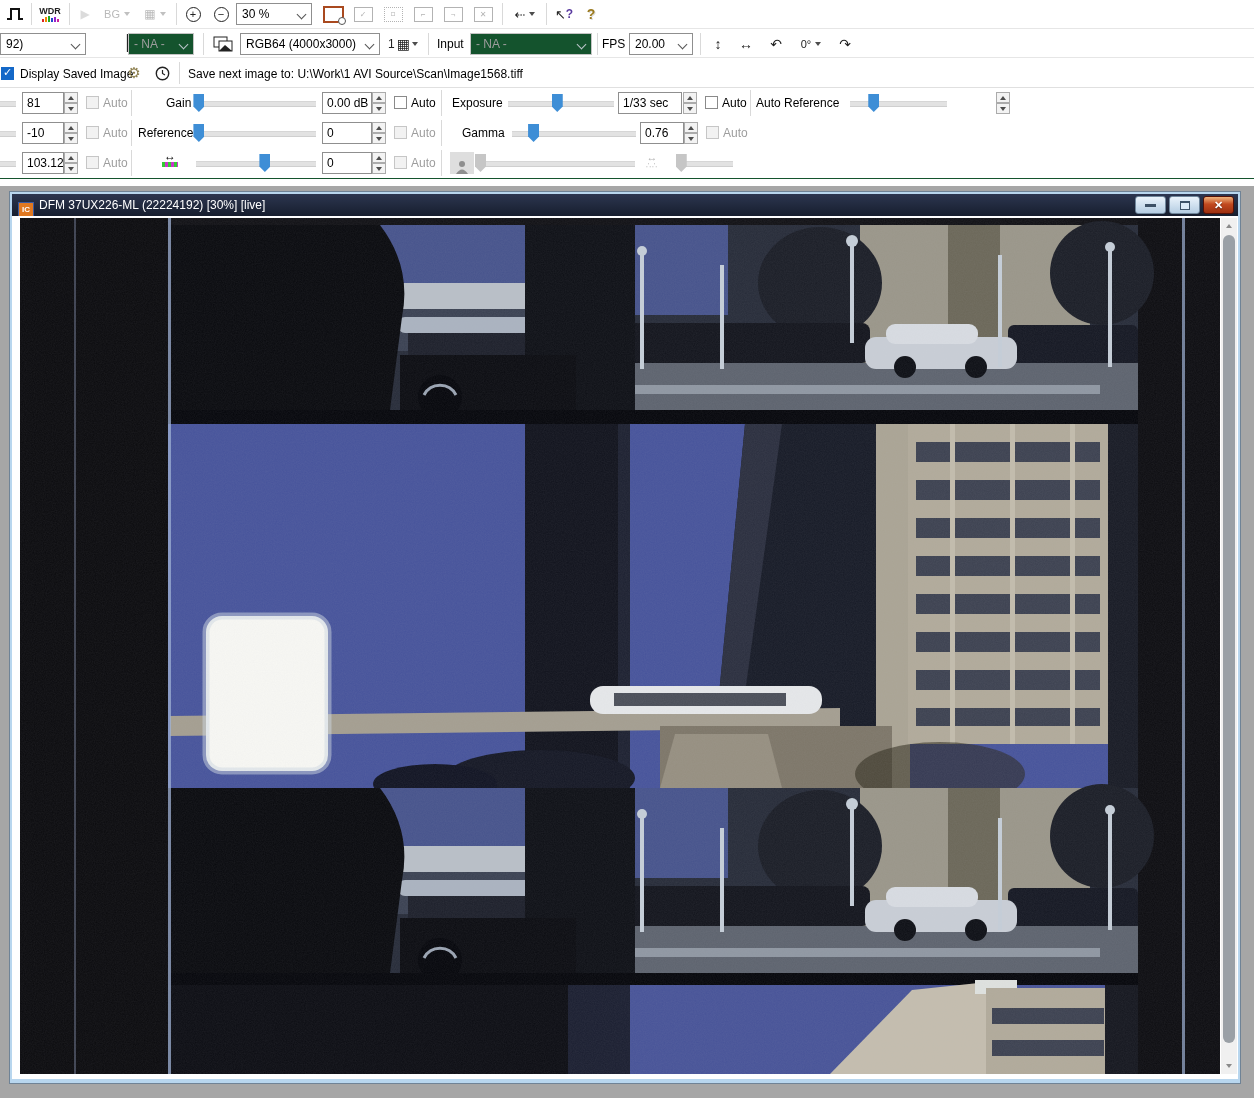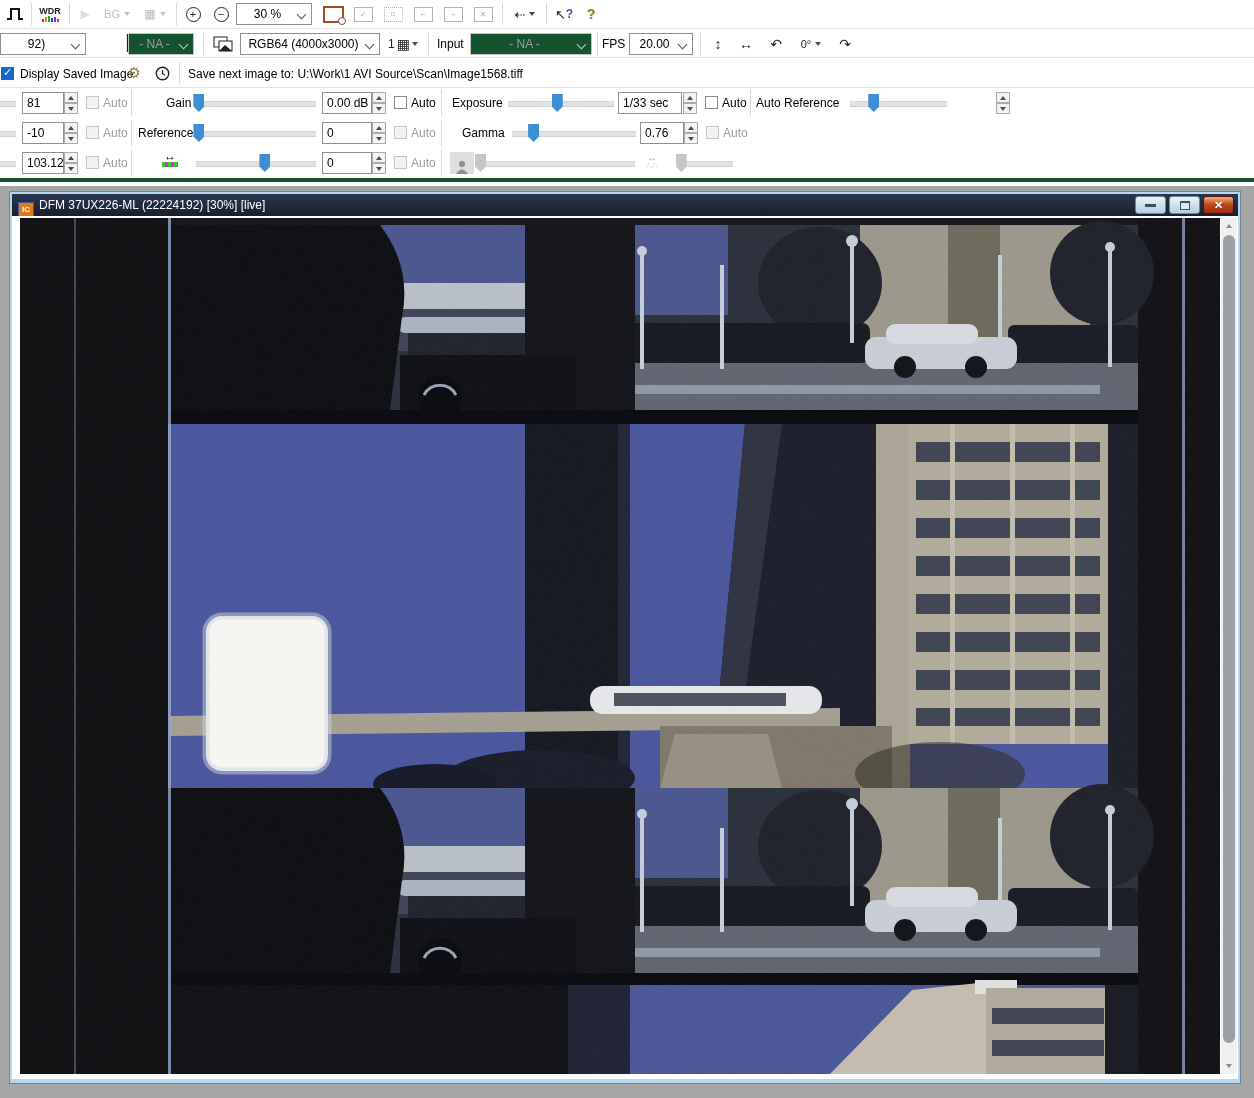--- a/index.html
+++ b/index.html
@@ -5,21 +5,21 @@
   html,body{margin:0;padding:0;}
   body{font-family:"Liberation Sans",sans-serif;font-size:12px;color:#000;background:#fff;}
   #stage{position:relative;width:1254px;height:1098px;background:#fff;overflow:hidden;}
   
   .tbrow{position:absolute;left:0;width:1254px;background:#fff;}
   .vsep{position:absolute;width:1px;background:#d9d9d9;}
   .hline{position:absolute;left:0;width:1254px;height:1px;background:#e6e6e6;}
   .tbtn{position:absolute;height:24px;display:flex;align-items:center;justify-content:center;color:#222;}
   .dis{color:#b9b9b9 !important;}
   
-  .combo{position:absolute;height:22px;background:#fff;border:1px solid #8f8f8f;display:flex;align-items:center;padding:0 18px 0 5px;box-sizing:border-box;font-size:12px;white-space:nowrap;overflow:hidden;justify-content:center;}
+  .combo{position:absolute;height:22px;background:#fff;border:1px solid #8f8f8f;display:flex;align-items:center;padding:0 18px 0 5px;box-sizing:border-box;font-size:12px;white-space:nowrap;overflow:hidden;}
   .combo.off{background:#14532d;color:#9d9d9d;border-color:#c4c4c4;}
   .cv{position:absolute;right:6px;top:7px;width:6px;height:6px;border-right:1.4px solid #555;border-bottom:1.4px solid #555;transform:rotate(45deg);}
   .combo.off .cv{border-color:#bdc6cc;}
   
   .sbox{position:absolute;height:22px;background:#fff;border:1px solid #8f8f8f;box-sizing:border-box;display:flex;align-items:center;padding:0 4px;white-space:nowrap;overflow:hidden;}
   .updn{position:absolute;width:14px;height:22px;display:flex;flex-direction:column;}
   .updn span{flex:1;border:1px solid #ababab;background:#f3f3f3;display:flex;align-items:center;justify-content:center;box-sizing:border-box;}
   .tri-u{width:0;height:0;border-left:3px solid transparent;border-right:3px solid transparent;border-bottom:4px solid #4d4d4d;}
   .tri-d{width:0;height:0;border-left:3px solid transparent;border-right:3px solid transparent;border-top:4px solid #4d4d4d;}
   
@@ -321,21 +321,21 @@
           <i class="tri-u"></i>
         </span>
         <span>
           <i class="tri-d"></i>
         </span>
       </div>
     <div class="chk off" style="left:706px;top:8px;"></div>
     <div class="glbl" style="left:723px;top:8px;">Auto</div>
   </div>
 
-  <div class="tbrow" style="top:148px;height:30px;border-bottom:4px solid #14532d;">
+  <div class="tbrow" style="top:148px;height:30px;border-bottom:1px solid #14532d;">
     <div class="track" style="left:0;top:13px;width:16px;"></div>
     <div class="sbox" style="left:22px;top:4px;width:42px;">
         <span>103.12</span>
       </div>
     <div class="updn" style="left:64px;top:4px;">
         <span>
           <i class="tri-u"></i>
         </span>
         <span>
           <i class="tri-d"></i>

